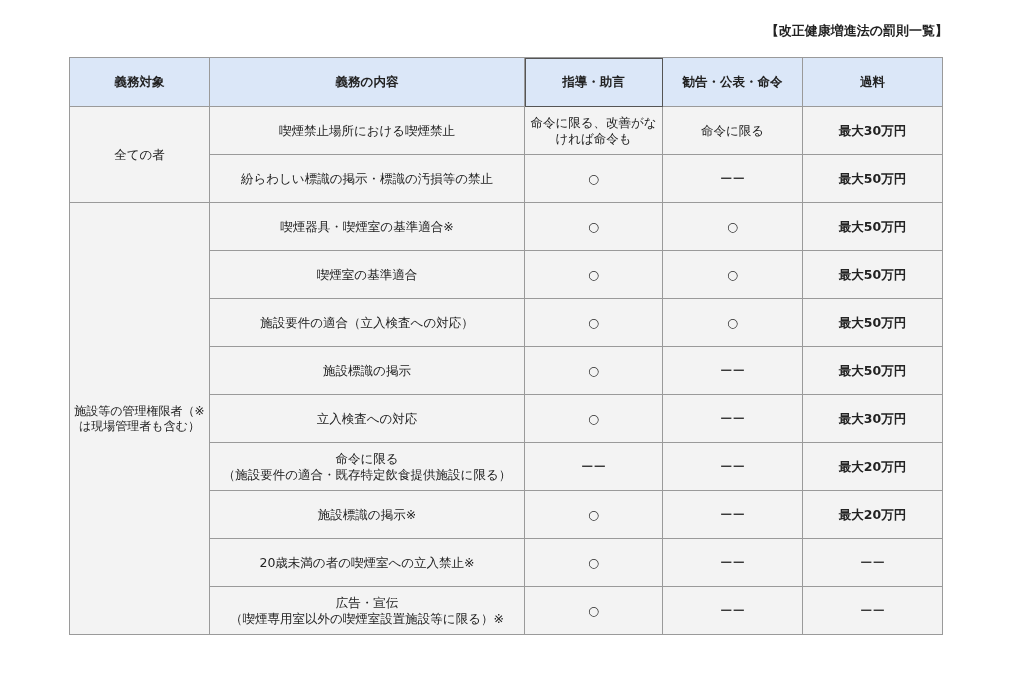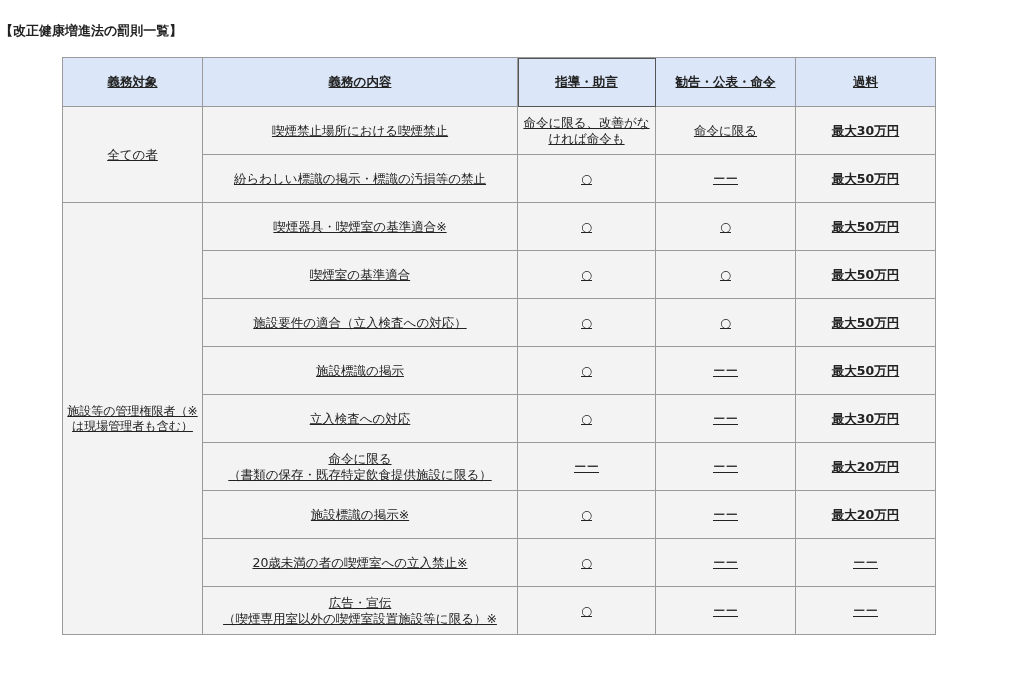--- a/index.html
+++ b/index.html
@@ -3,27 +3,26 @@
 <meta charset="utf-8">
 <style>
   html, body { margin: 0; padding: 0; background: #ffffff; }
   body {
     width: 1024px; height: 699px; position: relative; overflow: hidden;
     font-family: "DejaVu Sans", "Liberation Sans", sans-serif;
     color: #222222;
   }
   .title {
     position: absolute; left: 0; top: 22px; width: 948px;
-    text-align: left; font-size: 13px; font-weight: bold; color: #222;
+    text-align: right; font-size: 13px; font-weight: bold; color: #222;
   }
   table.penalty {
-    position: absolute; left: 62px; top: 57px;
+    position: absolute; left: 69px; top: 57px;
     border-collapse: collapse; table-layout: fixed;
     width: 873px;
-    text-decoration: underline;
   }
   table.penalty th, table.penalty td {
     border: 1px solid #9a9a9a;
     text-align: center; vertical-align: middle;
     padding: 0 4px;
     font-size: 12.5px; line-height: 1.25;
   }
   table.penalty th {
     background: #dbe7f8; height: 48px; font-weight: bold; font-size: 12.5px;
   }
@@ -102,21 +101,21 @@
     </tr>
     <tr>
       <td>立入検査への対応</td>
       <td class="mark">○</td>
       <td class="mark">ーー</td>
       <td class="bold">最大30万円</td>
     </tr>
     <tr>
       <td class="small">
         <div>命令に限る</div>
-        <div>（書類の保存・既存特定飲食提供施設に限る）</div>
+        <div>（施設要件の適合・既存特定飲食提供施設に限る）</div>
       </td>
       <td class="mark">ーー</td>
       <td class="mark">ーー</td>
       <td class="bold">最大20万円</td>
     </tr>
     <tr>
       <td>施設標識の掲示※</td>
       <td class="mark">○</td>
       <td class="mark">ーー</td>
       <td class="bold">最大20万円</td>

